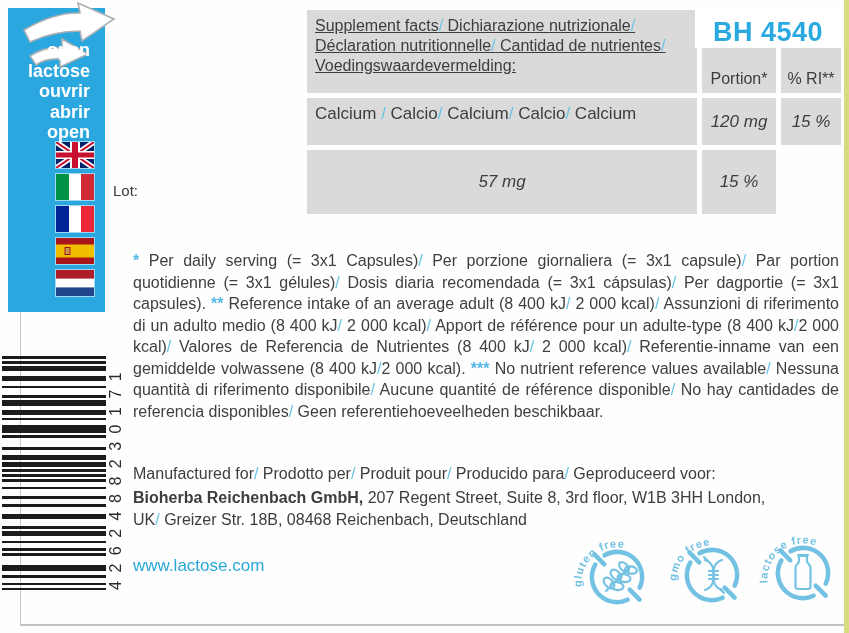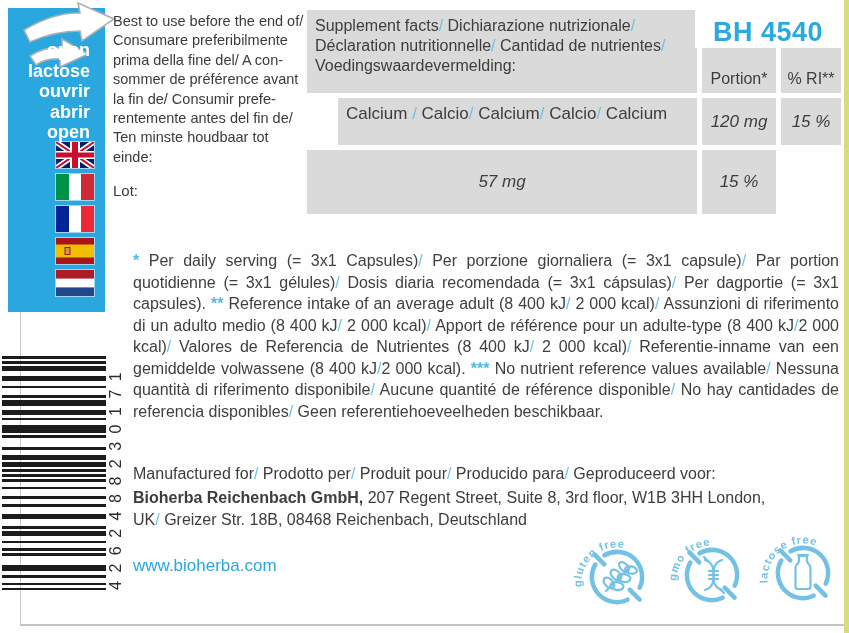--- a/index.html
+++ b/index.html
@@ -17,22 +17,22 @@
   .flags{position:absolute;left:56px;top:142px;width:38px;}
   .flags svg{display:block;margin-bottom:6px;box-shadow:0 0 0 1px rgba(255,255,255,.55);}
   
   .best-before{position:absolute;left:113px;top:12px;width:200px;font-size:14.5px;line-height:19.4px;
                white-space:pre-line;color:#3b3b3b;}
   .lot{position:absolute;left:113px;top:182px;font-size:15px;color:#3b3b3b;}
   
   .supp-table{position:absolute;left:307px;top:10px;width:534px;display:grid;
               grid-template-columns:390px 74px 60px;grid-template-rows:83px 47px 64px;gap:5px;}
   .cell{background:#dadada;}
-  .cell.name{font-size:17px;line-height:20px;padding:6px 6px 0 8px;margin-left:31px;}
-  .cell.head{font-size:16px;line-height:20px;padding:6px 6px 0 8px;}
+  .cell.name{font-size:17px;line-height:20px;padding:6px 6px 0 8px;}
+  .cell.head{font-size:16px;line-height:20px;padding:6px 6px 0 8px;text-decoration:underline;}
   .cell.val{display:flex;align-items:center;justify-content:center;font-size:17px;font-style:italic;}
   .cell.colhead{display:flex;align-items:flex-end;justify-content:center;font-size:16px;padding-bottom:5px;}
   .bh-box{position:absolute;left:388px;top:-5px;width:146px;height:43px;background:#ffffff;
           display:flex;align-items:center;justify-content:center;}
   .bh-box span{color:#2aa9e0;font-weight:bold;font-size:27px;letter-spacing:.5px;margin-top:11px;}
   
   .footnote{position:absolute;left:133px;top:250px;width:706px;font-size:16px;line-height:21.5px;
             text-align:justify;color:#3f3f3f;}
   .footnote .mark{color:#54b9e6;font-weight:bold;}
   .cy{color:#69c3e6;}
@@ -99,28 +99,20 @@
         <rect y="19.5" width="38" height="6.5" fill="#aa151b"></rect>
       <rect x="9" y="9.5" width="5" height="7" fill="#c59a53" stroke="#aa151b" stroke-width="1"></rect>
     </svg>
     <svg width="38" height="26" viewBox="0 0 38 26">
       <rect width="38" height="26" fill="#ffffff"></rect>
         <rect width="38" height="8.6" fill="#ae1c28"></rect>
         <rect y="17.4" width="38" height="8.6" fill="#21468b"></rect>
     </svg>
   </div>
 
-  <div class="best-before">Best to use before the end of/
-Consumare preferibilmente
-prima della fine del/ A con-
-sommer de préférence avant
-la fin de/ Consumir prefe-
-rentemente antes del fin de/
-Ten minste houdbaar tot
-einde:</div>
   <div class="lot">Lot:</div>
 
   <div class="supp-table">
     <div class="cell head">Supplement facts<span class="cy">/</span> Dichiarazione nutrizionale<span class="cy">/</span> Déclaration nutritionnelle<span class="cy">/</span> Cantidad de nutrientes<span class="cy">/</span> Voedingswaardevermelding:</div>
     <div class="cell colhead">Portion*</div>
     <div class="cell colhead">% RI**</div>
 
     <div class="cell name">Calcium <span class="cy">/</span> Calcio<span class="cy">/</span> Calcium<span class="cy">/</span> Calcio<span class="cy">/</span> Calcium</div>
     <div class="cell val">120 mg</div>
     <div class="cell val">15 %</div>
@@ -134,21 +126,21 @@
   </div>
 
   <div class="footnote"><span class="mark">*</span><span> Per daily serving (= 3x1 Capsules)<span class="cy">/</span> Per porzione giornaliera (= 3x1 capsule)<span class="cy">/</span> Par portion quotidienne (= 3x1 gélules)<span class="cy">/</span> Dosis diaria recomendada (= 3x1 cápsulas)<span class="cy">/</span> Per dagportie (= 3x1 capsules). </span><span class="mark">**</span><span> Reference intake of an average adult (8 400 kJ<span class="cy">/</span> 2 000 kcal)<span class="cy">/</span> Assunzioni di riferimento di un adulto medio (8 400 kJ<span class="cy">/</span> 2 000 kcal)<span class="cy">/</span> Apport de référence pour un adulte-type (8 400 kJ<span class="cy">/</span>2 000 kcal)<span class="cy">/</span> Valores de Referencia de Nutrientes (8 400 kJ<span class="cy">/</span> 2 000 kcal)<span class="cy">/</span> Referentie-inname van een gemiddelde volwassene (8 400 kJ<span class="cy">/</span>2 000 kcal). </span><span class="mark">***</span><span> No nutrient reference values available<span class="cy">/</span> Nessuna quantità di riferimento disponibile<span class="cy">/</span> Aucune quantité de référence disponible<span class="cy">/</span> No hay cantidades de referencia disponibles<span class="cy">/</span> Geen referentiehoeveelheden beschikbaar.</span></div>
 
   <div class="made-for">Manufactured for<span class="cy">/</span> Prodotto per<span class="cy">/</span> Produit pour<span class="cy">/</span> Producido para<span class="cy">/</span> Geproduceerd voor:</div>
   <div class="company">
     <span class="b">Bioherba Reichenbach GmbH,</span><span> 207 Regent Street, Suite 8, 3rd floor, W1B 3HH London,</span><br>
     <span>UK<span class="cy">/</span> Greizer Str. 18B, 08468 Reichenbach, Deutschland</span>
   </div>
 
-  <div class="website">www.bioherba.com</div>
+  <div class="website">www.lactose.com</div>
 
   <svg class="barcode" viewBox="0 0 104 234" preserveAspectRatio="none" shape-rendering="crispEdges" fill="#1c1c1c">
       <rect x="0" y="0.00" width="104" height="2.71"></rect>
       <rect x="0" y="4.93" width="104" height="2.71"></rect>
       <rect x="0" y="9.85" width="104" height="2.71"></rect>
       <rect x="0" y="12.32" width="104" height="2.71"></rect>
       <rect x="0" y="19.71" width="104" height="2.71"></rect>
       <rect x="0" y="22.17" width="104" height="2.71"></rect>
       <rect x="0" y="29.56" width="104" height="2.71"></rect>
       <rect x="0" y="39.41" width="104" height="2.71"></rect>

